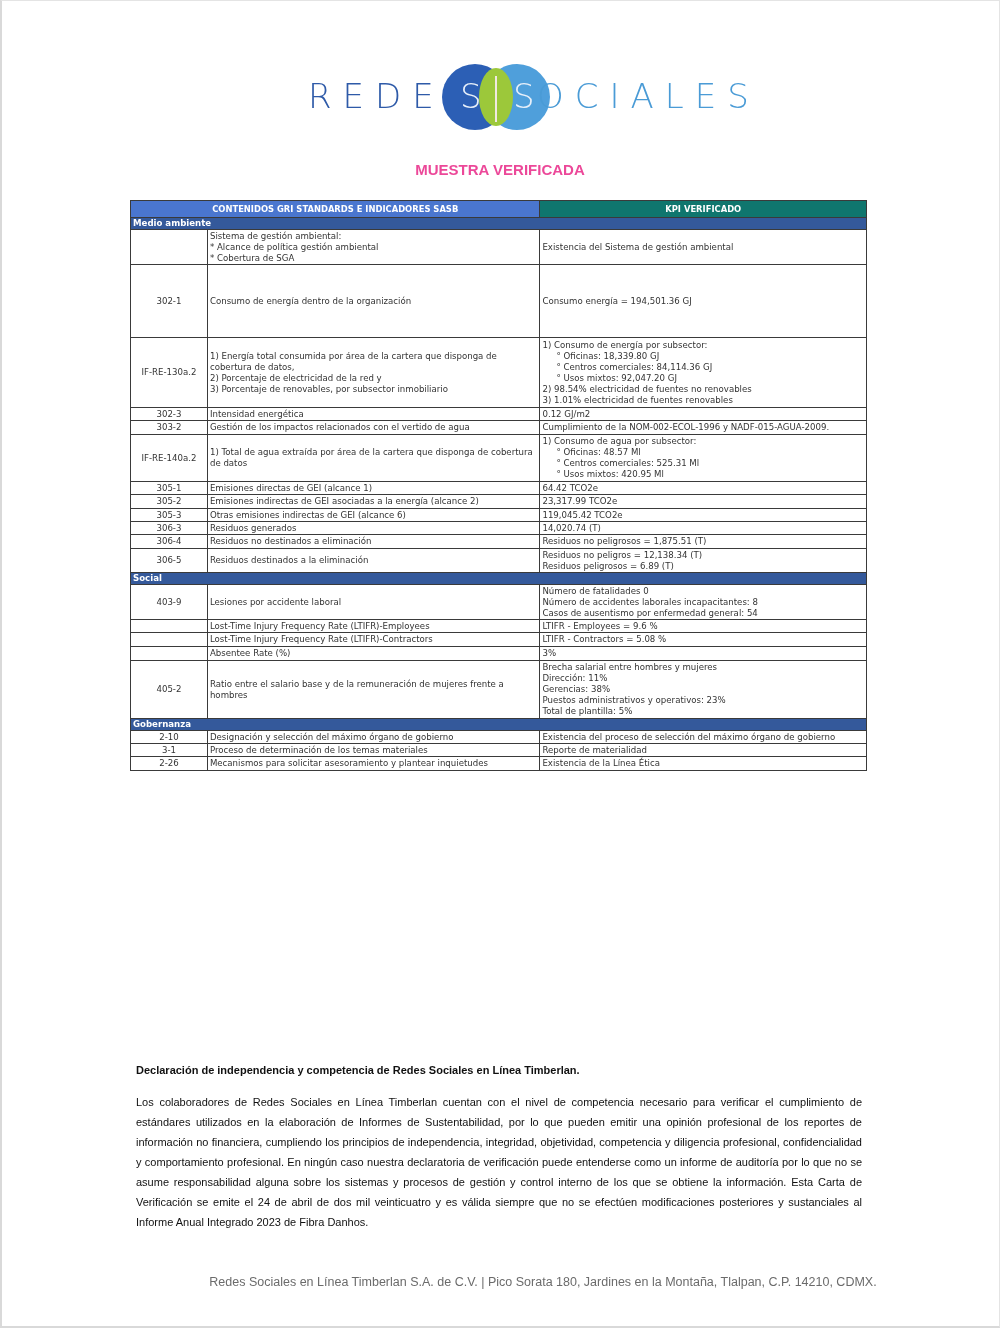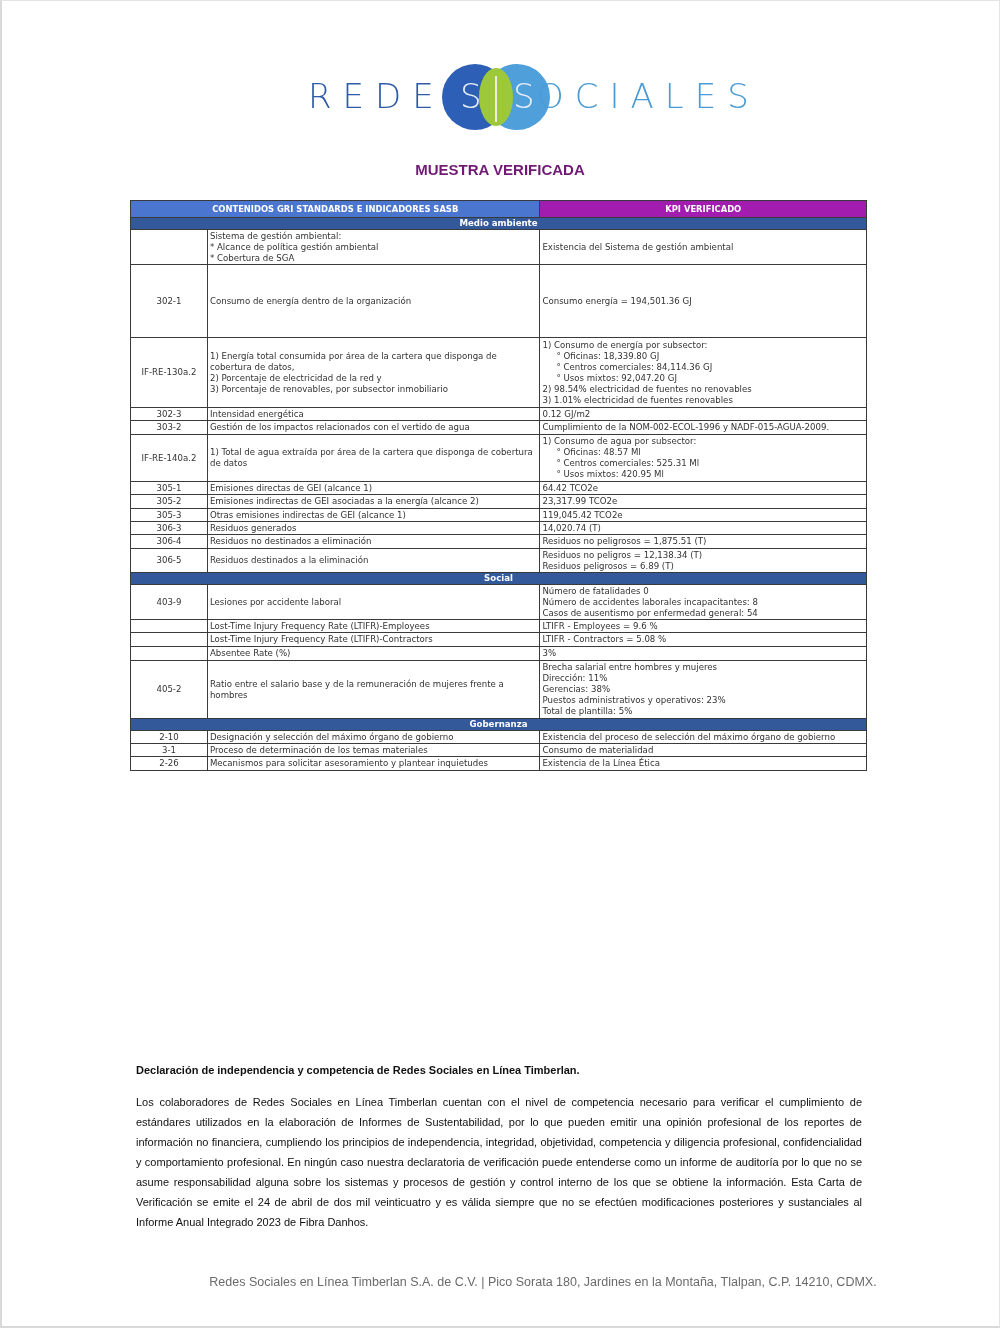--- a/index.html
+++ b/index.html
@@ -13,30 +13,30 @@
   .logo .w1 { left: 0; color: #2e5aa8; }
   .logo .w2 { left: 196px; color: #4a9bd6; }
   .logo .c1 { position: absolute; left: 134px; top: 2px; width: 66px; height: 66px; border-radius: 50%; background: #2c5fb5; }
   .logo .c2 { position: absolute; left: 176px; top: 2px; width: 66px; height: 66px; border-radius: 50%; background: #4f9fdb; }
   .logo .leaf { position: absolute; left: 171px; top: 6px; width: 34px; height: 58px; border-radius: 50%; background: #9cc83a; }
   .logo .stem { position: absolute; left: 187px; top: 14px; width: 2px; height: 46px; background: #f1e9e2; }
   .logo .S1, .logo .S2 { position: absolute; top: 14px; font-size: 34px; font-weight: 300; color: #e8f0fa; }
   .logo .S1 { left: 152px; }
   .logo .S2 { left: 205px; }
 
-  .title { position: absolute; left: 0; width: 1000px; top: 161px; text-align: center; font-family: "Liberation Sans", sans-serif; font-weight: bold; font-size: 15px; color: #701a75; }
+  .title { position: absolute; left: 0; width: 1000px; top: 161px; text-align: center; font-family: "Liberation Sans", sans-serif; font-weight: bold; font-size: 15px; color: #ec4899; }
 
   
   table.kpi { position: absolute; left: 130px; top: 200px; width: 737px; border-collapse: collapse; font-family: "DejaVu Sans", sans-serif; font-size: 8.6px; color: #333; }
   table.kpi td, table.kpi th { border: 1px solid #3a3a3a; padding: 0 2px; vertical-align: middle; line-height: 11px; }
   table.kpi col.c1 { width: 77px; }
   table.kpi col.c2 { width: 333px; }
   table.kpi col.c3 { width: 327px; }
   .hdr th { background: #4a76cf; color: #ffffff; font-weight: bold; font-size: 8.4px; height: 17px; text-align: center; border-color: #3a3a3a; }
-  .sec td { background: #34599b; color: #ffffff; font-weight: bold; text-align: center; height: 12px; line-height: 10px; font-size: 8.6px; }
+  .sec td { background: #34599b; color: #ffffff; font-weight: bold; text-align: left; height: 12px; line-height: 10px; font-size: 8.6px; }
   .code { text-align: center; }
   .indent { padding-left: 14px; display: block; }
   .ln { display: block; }
 
   .decl-title { position: absolute; left: 136px; top: 1064px; font-family: "Liberation Sans", sans-serif; font-weight: bold; font-size: 11px; color: #111; }
   .decl-body { position: absolute; left: 136px; top: 1092px; width: 726px; font-family: "Liberation Sans", sans-serif; font-size: 11px; line-height: 20px; text-align: justify; color: #111; }
   .footer { position: absolute; left: 0; width: 1000px; top: 1275px; text-align: center; font-family: "Liberation Sans", sans-serif; font-size: 12.5px; color: #6b6b6b; margin-left: 43px; }
 </style>
 </head>
 <body>
@@ -58,21 +58,21 @@
 
 <table class="kpi">
   <colgroup>
       <col class="c1">
       <col class="c2">
       <col class="c3">
     </colgroup>
   <thead>
     <tr class="hdr">
       <th colspan="2" style="background: rgb(74, 118, 207);">CONTENIDOS GRI STANDARDS E INDICADORES SASB</th>
-      <th style="background: #a21caf;">KPI VERIFICADO</th>
+      <th style="background: #0f766e;">KPI VERIFICADO</th>
     </tr>
   </thead>
   <tbody id="tbody">
       <tr class="sec">
         <td colspan="3" style="background: rgb(52, 89, 155);">Medio ambiente</td>
       </tr>
       <tr style="height: 35px;">
         <td class="code"></td>
         <td>
           <span class="ln">Sistema de gestión ambiental:</span>
@@ -152,21 +152,21 @@
         <td>
           <span class="ln">Emisiones indirectas de GEI asociadas a la energía (alcance 2)</span>
         </td>
         <td>
           <span class="ln">23,317.99 TCO2e</span>
         </td>
       </tr>
       <tr style="height: 13px;">
         <td class="code">305-3</td>
         <td>
-          <span class="ln">Otras emisiones indirectas de GEI (alcance 1)</span>
+          <span class="ln">Otras emisiones indirectas de GEI (alcance 6)</span>
         </td>
         <td>
           <span class="ln">119,045.42 TCO2e</span>
         </td>
       </tr>
       <tr style="height: 13px;">
         <td class="code">306-3</td>
         <td>
           <span class="ln">Residuos generados</span>
         </td>
@@ -258,21 +258,21 @@
         <td>
           <span class="ln">Existencia del proceso de selección del máximo órgano de gobierno</span>
         </td>
       </tr>
       <tr style="height: 13px; margin-top: 46px;">
         <td class="code">3-1</td>
         <td>
           <span class="ln">Proceso de determinación de los temas materiales</span>
         </td>
         <td>
-          <span class="ln">Consumo de materialidad</span>
+          <span class="ln">Reporte de materialidad</span>
         </td>
       </tr>
       <tr style="height: 14px;">
         <td class="code">2-26</td>
         <td>
           <span class="ln">Mecanismos para solicitar asesoramiento y plantear inquietudes</span>
         </td>
         <td>
           <span class="ln">Existencia de la Línea Ética</span>
         </td>

